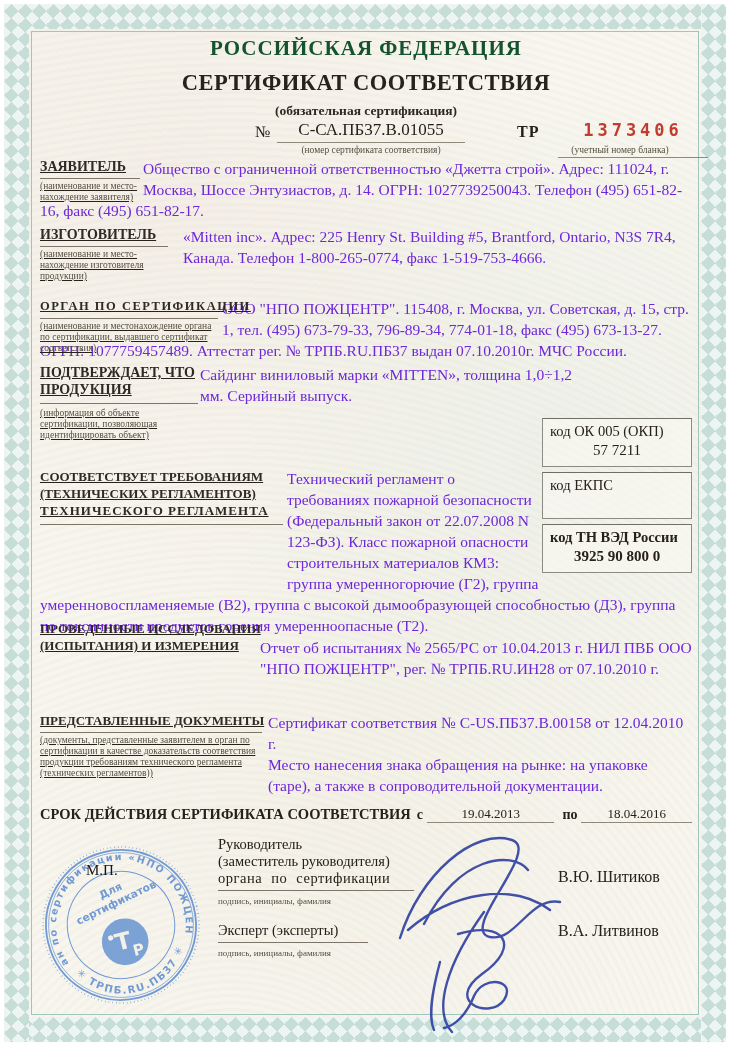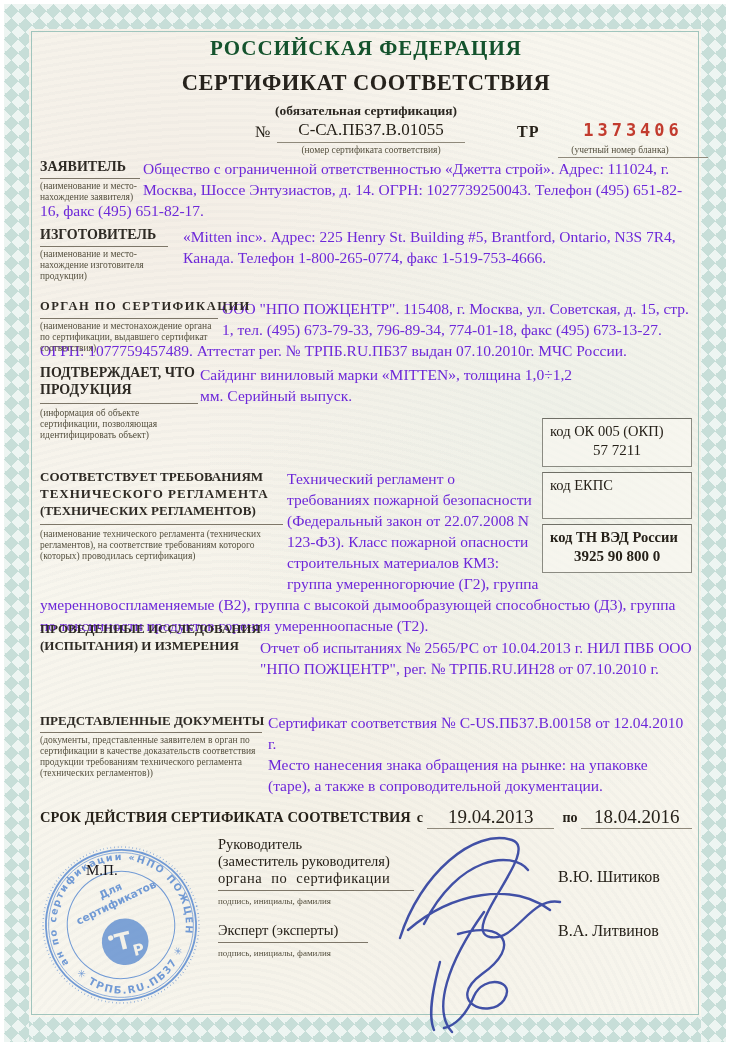--- a/index.html
+++ b/index.html
@@ -34,21 +34,21 @@
   .numrow .nosign{position:absolute;left:215px;top:3px;font-size:16px;}
   .ublock{position:absolute;border-bottom:1px solid #8f897b;text-align:center;}
   .certno{left:237px;top:0;width:188px;font-size:17px;padding-bottom:2px;}
   .blankno{left:518px;top:0;width:150px;font-size:17px;padding-bottom:17px;
            font-family:"DejaVu Sans Mono",monospace;font-weight:bold;letter-spacing:4px;color:#c23b2e;}
   .trsign{position:absolute;left:477px;top:3px;font-size:16px;font-weight:bold;letter-spacing:1px;}
   .ucap{position:absolute;font-size:9.5px;color:#55503f;text-align:center;}
   .cap1{left:237px;top:25px;width:188px;}
   .cap2{left:505px;top:25px;width:150px;}
   
-  .lbl{position:absolute;left:0;top:0;z-index:2;}
+  .lbl{position:absolute;left:0;top:0;z-index:2;text-decoration:underline;}
   .lbl .h{font-weight:bold;font-size:14px;line-height:17px;color:#2e2a24;}
   .lbl .h.sp1{letter-spacing:1.5px;font-size:12.5px;white-space:nowrap;}
   .lbl .h.sm{font-size:13px;white-space:nowrap;}
   .rule{border-top:1px solid #7d7668;margin:3px 0 2px;}
   .sub{font-size:9.5px;line-height:11px;color:#55503f;}
   .txt{font-size:15.5px;line-height:21px;margin:0;color:#6d28d9;}
   .fl{float:left;}
   .fr{float:right;}
   
   .codes{position:absolute;right:0;top:382px;width:150px;z-index:4;}
@@ -56,21 +56,21 @@
            padding:3px 7px 4px;margin-bottom:5px;}
   .codebox .cl{font-size:14.5px;line-height:19px;}
   .codebox .cv{font-size:15px;line-height:19px;text-align:center;min-height:19px;}
   .codebox.b1{height:40px;}
   .codebox.b2{height:38px;}
   .codebox.b3{height:40px;font-weight:bold;}
   
   .validity{display:flex;align-items:center;}
   .validity .vh{font-weight:bold;font-size:14.5px;white-space:nowrap;}
   .validity .vc{font-weight:bold;font-size:14px;margin-left:6px;}
-  .validity .vd{border-bottom:1px solid #8f897b;text-align:center;font-size:19px;margin-left:4px;}
+  .validity .vd{border-bottom:1px solid #8f897b;text-align:center;font-size:13px;margin-left:4px;}
   .vd.d1{width:150px;}
   .vd.d2{width:130px;}
   .validity .vp{font-weight:bold;font-size:14px;margin-left:8px;}
   
   .sig-role{position:absolute;left:178px;width:210px;font-size:14.5px;line-height:17px;}
   .sig-role .rl{white-space:nowrap;}
   .sig-name{position:absolute;left:518px;font-size:16px;white-space:nowrap;}
   .sigcap{font-size:9px;color:#55503f;margin-top:2px;}
   .srule{border-top:1px solid #7d7668;margin-top:3px;width:196px;}
   .mp{position:absolute;left:46px;top:826px;font-size:15px;color:#17151a;z-index:8;}
@@ -154,24 +154,23 @@
       </div>
       <div class="codebox b3">
         <div class="cl">код ТН ВЭД России</div>
         <div class="cv">3925 90 800 0</div>
       </div>
     </div>
 
     <div class="section" style="top:432px;">
       <div class="lbl" style="width:243px;">
         <div class="h sm">СООТВЕТСТВУЕТ ТРЕБОВАНИЯМ</div>
+        <div class="h sm">(ТЕХНИЧЕСКИХ РЕГЛАМЕНТОВ)</div>
         <div class="h sm" style="letter-spacing:1px;">ТЕХНИЧЕСКОГО РЕГЛАМЕНТА</div>
-        <div class="h sm">(ТЕХНИЧЕСКИХ РЕГЛАМЕНТОВ)</div>
         <div class="rule" style="margin-top:5px;"></div>
-        <div class="sub" style="margin-top:4px;">(наименование технического регламента (технических регламентов), на соответствие требованиям которого (которых) проводилась сертификация)</div>
       </div>
       <p class="txt"><span class="fl" style="width:247px;height:109px;"></span><span class="fr" style="width:152px;height:106px;"></span><span>Технический регламент о требованиях пожарной безопасности (Федеральный закон от 22.07.2008 N 123-ФЗ). Класс пожарной опасности строительных материалов КМ3: группа умеренногорючие (Г2), группа умеренновоспламеняемые (В2), группа с высокой дымообразующей способностью (Д3), группа по токсичности продуктов горения умеренноопасные (Т2).</span></p>
     </div>
 
     <div class="section" style="top:584px;">
       <div class="lbl" style="width:235px;">
         <div class="h sm">ПРОВЕДЕННЫЕ ИССЛЕДОВАНИЯ</div>
         <div class="h sm">(ИСПЫТАНИЯ) И ИЗМЕРЕНИЯ</div>
       </div>
       <p class="txt" style="padding-top:17px;"><span class="fl" style="width:220px;height:23px;"></span><span>Отчет об испытаниях № 2565/РС от 10.04.2013 г. НИЛ ПВБ ООО "НПО ПОЖЦЕНТР", рег. № ТРПБ.RU.ИН28 от 07.10.2010 г.</span></p>

